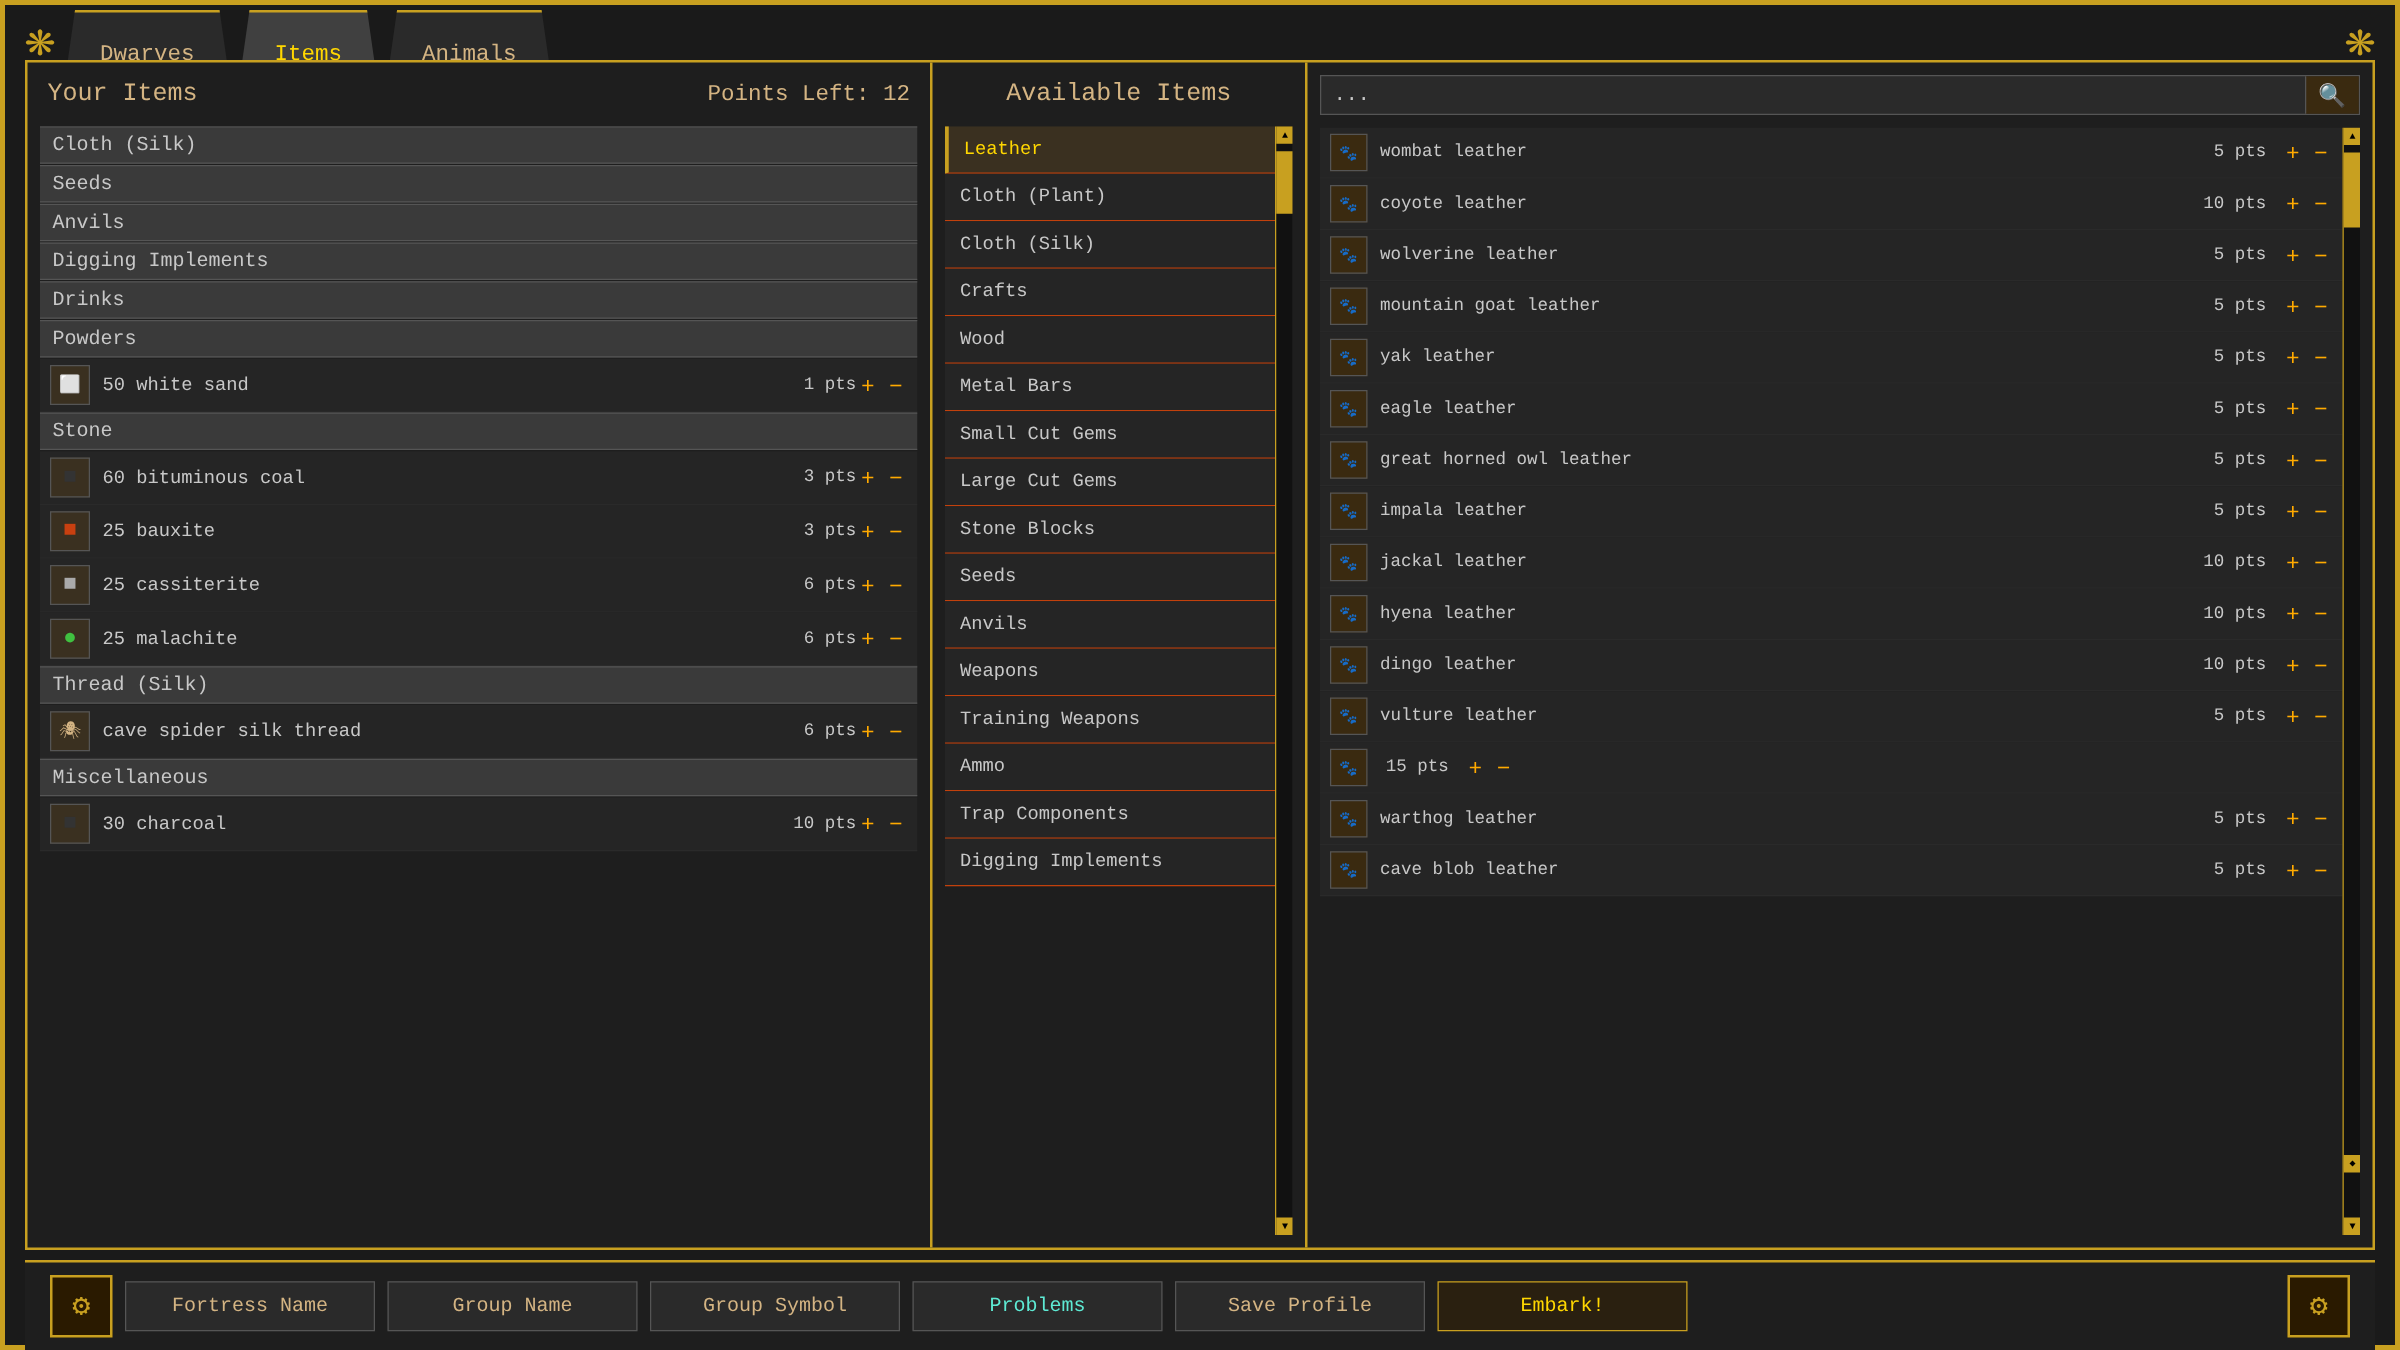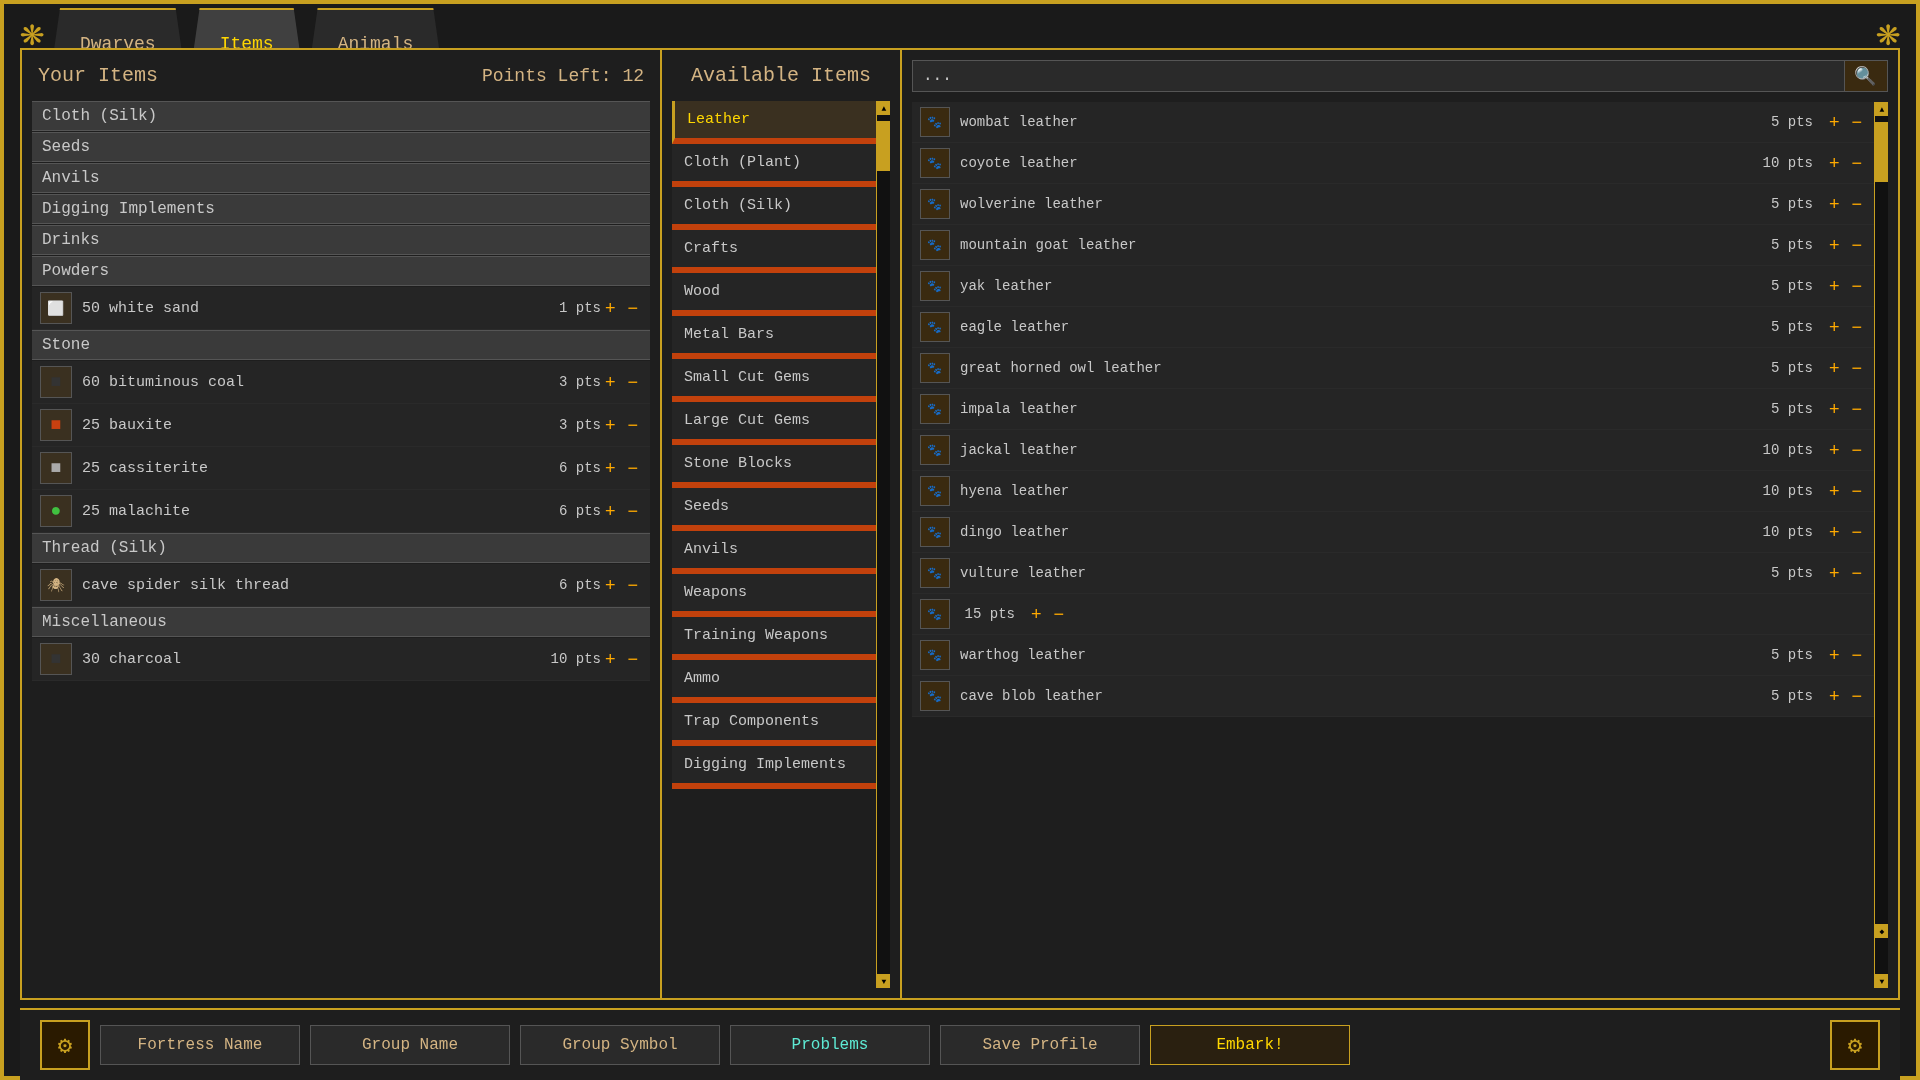--- a/index.html
+++ b/index.html
@@ -70,21 +70,21 @@
       left: 20px;
       right: 20px;
       bottom: 80px;
       border: 2px solid #c8a020;
       background: #1e1e1e;
       display: flex;
     }
 
     
     .left-panel {
-      width: 640px;
+      width: 724px;
       border-right: 2px solid #c8a020;
       display: flex;
       flex-direction: column;
       padding: 10px;
     }
 
     .panel-header {
       display: flex;
       justify-content: space-between;
       align-items: center;
@@ -157,21 +157,21 @@
       background: none;
       border: none;
       padding: 0 4px;
       line-height: 1;
     }
     .btn-plus { color: #ffaa00; }
     .btn-minus { color: #ffaa00; }
 
     
     .middle-panel {
-      width: 240px;
+      width: 300px;
       border-right: 2px solid #c8a020;
       display: flex;
       flex-direction: column;
       padding: 10px;
     }
 
     .available-title {
       font-size: 20px;
       color: #d4b483;
       text-align: center;
@@ -181,21 +181,21 @@
 
     .category-list {
       flex: 1;
       overflow-y: auto;
     }
 
     .cat-item {
       padding: 10px 12px;
       font-size: 15px;
       color: #c8c8c8;
-      border-bottom: 6px solid #c2410c;
+      border-bottom: 1px solid #c2410c;
       cursor: pointer;
       background: #252525;
     }
     .cat-item.selected {
       background: #3a3020;
       border-left: 3px solid #c8a020;
       color: #ffd700;
     }
 
     

